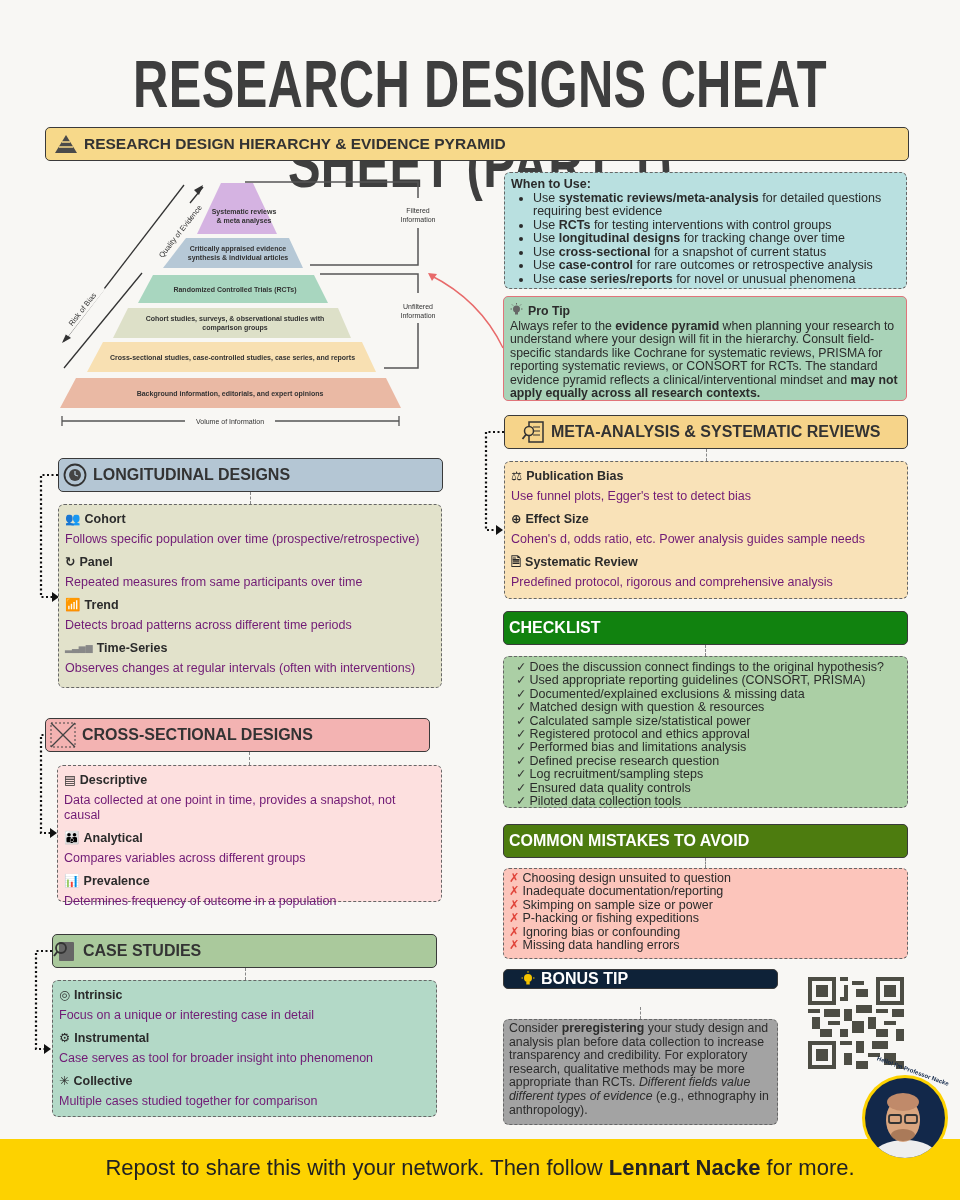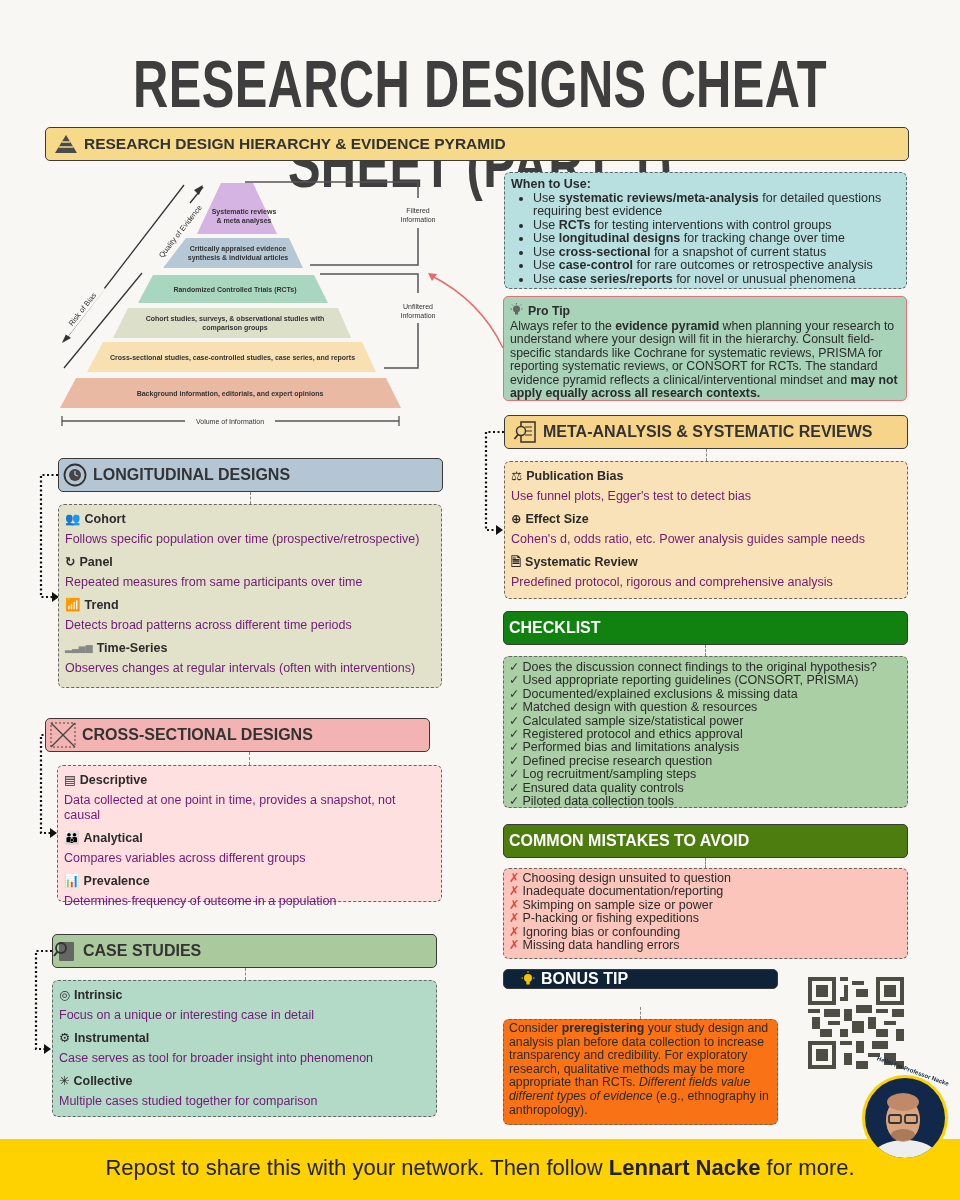--- a/index.html
+++ b/index.html
@@ -29,32 +29,32 @@
   .when ul { margin-left: 22px; }
   .protip { position: absolute; left: 503px; top: 296px; width: 404px; height: 105px; background: #a9d3b8; border: 1.5px solid #e0747a; border-radius: 5px; padding: 6px 6px; font-size: 12.3px; line-height: 13.5px; }
 
   .long-hdr { left: 58px; top: 458px; width: 385px; height: 34px; background: #b4c6d4; font-size: 16px; padding-left: 4px; }
   .long-box { left: 58px; top: 504px; width: 384px; height: 184px; background: #e2e2cb; }
   .cross-hdr { left: 45px; top: 718px; width: 385px; height: 34px; background: #f3b3b2; font-size: 16px; padding-left: 4px; }
   .cross-box { left: 57px; top: 765px; width: 385px; height: 137px; background: #fde0df; }
   .case-hdr { left: 52px; top: 934px; width: 385px; height: 34px; background: #aac99c; font-size: 16px; padding-left: 0; }
   .case-box { left: 52px; top: 980px; width: 385px; height: 137px; background: #b3d9c7; }
 
-  .meta-hdr { left: 504px; top: 415px; width: 404px; height: 34px; background: #f6d48a; font-size: 16px; padding-left: 8px; }
+  .meta-hdr { left: 504px; top: 415px; width: 404px; height: 34px; background: #f6d48a; font-size: 16px; padding-left: 16px; }
   .meta-box { left: 504px; top: 461px; width: 404px; height: 138px; background: #f9e2b8; }
 
   .item-title { font-weight: 700; font-size: 12.5px; display: flex; align-items: center; gap: 4px; margin-top: 1px; }
   .item-desc { font-size: 12.5px; margin: 5px 0 8px 0; color: #701a75; }
 
   .chk-hdr { left: 503px; top: 611px; width: 405px; height: 34px; background: #11820f; color: #fff; font-size: 16px; padding-left: 5px; }
-  .chk-box { left: 503px; top: 656px; width: 405px; height: 152px; background: #abcfa5; font-size: 12.5px; line-height: 13.4px; padding: 4px 5px; }
+  .chk-box { left: 503px; top: 656px; width: 405px; height: 152px; background: #abcfa5; font-size: 12.5px; line-height: 13.4px; padding: 4px 12px; }
   .mist-hdr { left: 503px; top: 824px; width: 405px; height: 34px; background: #4d7c0f; color: #fff; font-size: 16px; padding-left: 5px; }
   .mist-box { left: 503px; top: 868px; width: 405px; height: 91px; background: #fcc5bb; font-size: 12.5px; line-height: 13.4px; padding: 3px 5px; }
   .bonus-hdr { left: 503px; top: 969px; width: 275px; height: 20px; background: #0e2238; color: #fff; font-size: 16px; padding-left: 17px; }
-  .bonus-box { left: 503px; top: 1019px; width: 275px; height: 106px; background: #f97316; font-size: 12.3px; line-height: 13.6px; padding: 2px 5px; }
+  .bonus-box { left: 503px; top: 1019px; width: 275px; height: 106px; background: #a3a3a3; font-size: 12.3px; line-height: 13.6px; padding: 2px 5px; }
 
   .stem { position: absolute; width: 0; border-left: 1.3px dashed #888; }
 
   .mark-ok { color: #333; margin-right: 3px; }
   .mark-x { color: #e0443a; margin-right: 3px; }
 
   .footer { position: absolute; left: 0; top: 1139px; width: 960px; height: 61px; background: #fdd200; display: flex; align-items: center; justify-content: center; font-size: 22px; color: #222; padding-bottom: 4px; }
   .footer b { font-weight: 700; }
 
   .qr { position: absolute; left: 808px; top: 977px; width: 96px; height: 92px; }

